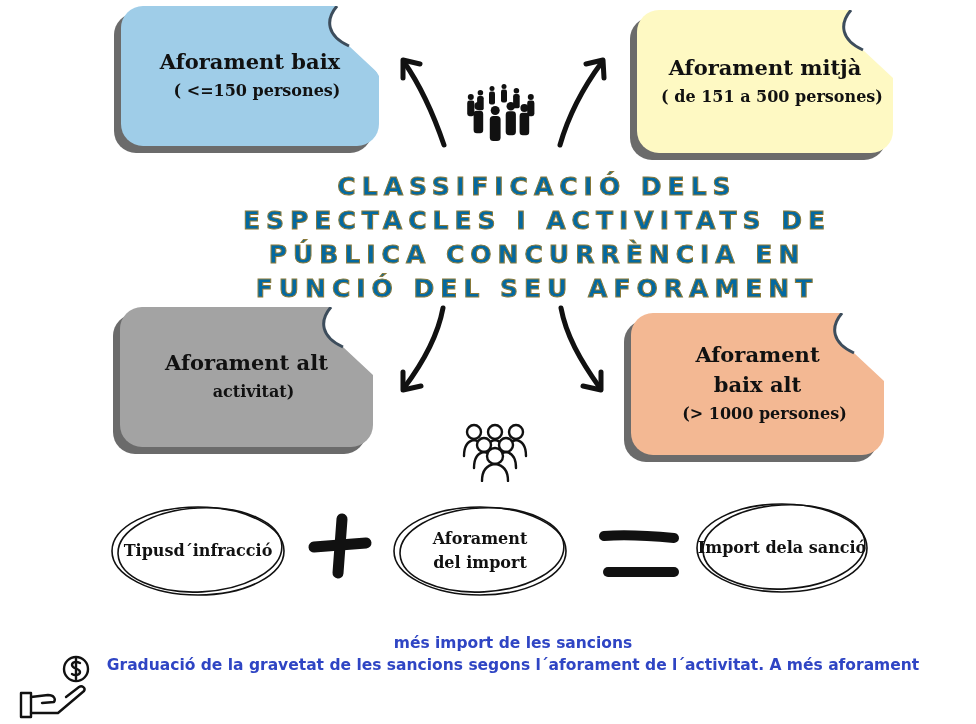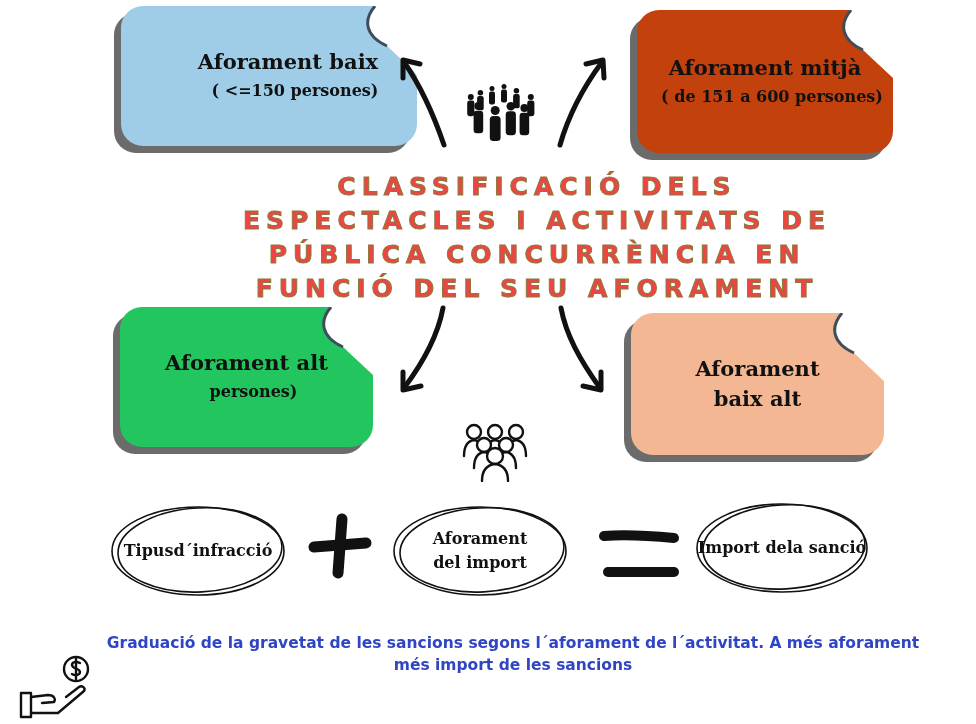--- a/index.html
+++ b/index.html
@@ -6,67 +6,68 @@
   body { width:976px; height:724px; position:relative; background:#ffffff; overflow:hidden;
          font-family:"DejaVu Serif", serif; }
   .note { position:absolute; border-radius:22px; box-shadow:-7px 7px 0 #6b6b6b;
           display:flex; flex-direction:column; align-items:center; justify-content:center;
           text-align:center; color:#111; }
   .note .curl { position:absolute; top:0; right:0; }
   .note .t1 { font-weight:bold; font-size:21px; line-height:30px; }
   .note .t2 { font-weight:bold; font-size:16px; line-height:28px;margin-left:14px; }
   .title { position:absolute; left:222px; top:170px; width:630px; text-align:center;
            font-family:"DejaVu Sans", sans-serif; font-size:25px; line-height:34px;
-           letter-spacing:6px; color:#ef4444; font-weight:bold;
+           letter-spacing:6px; color:#0369a1; font-weight:bold;
            -webkit-text-stroke:1px #8a7a3a; }
   .svgabs { position:absolute; }
   .oval { position:absolute; display:flex; align-items:center; justify-content:center; text-align:center; }
   .oval span { font-weight:bold; font-size:16px; line-height:24px; color:#111; position:relative; z-index:2; }
   .oval svg { position:absolute; left:0; top:0; }
   .caption { position:absolute; left:50px; top:632px; width:926px; text-align:center;
              color:#2f45c4; font-family:"DejaVu Sans", sans-serif; font-weight:bold; font-size:15.5px; line-height:22px; }
 </style>
 </head>
 <body>
 
-<div class="note" style="left:121px;top:6px;width:258px;height:140px;background:#9fcde8;padding-left:38px;">
+<div class="note" style="left:121px;top:6px;width:258px;height:140px;background:#9fcde8;">
   <svg class="curl" width="60" height="70" viewBox="0 0 60 70">
     <path d="M18,0 L60,0 L60,70 Z" fill="#fff"></path>
     <path d="M18,0 C6,14 8,30 30,40 L60,68 L60,0 Z" fill="#fff"></path>
     <path d="M18,0 C6,14 8,30 30,40" stroke="#3d4d5c" stroke-width="3" fill="none"></path>
   </svg>
   <div class="t1">Aforament baix</div>
   <div class="t2">( &lt;=150 persones)</div>
 </div>
 
-<div class="note" style="left:637px;top:10px;width:256px;height:143px;background:#c2410c;">
+<div class="note" style="left:637px;top:10px;width:256px;height:143px;background:#fef9c3;">
   <svg class="curl" width="60" height="70" viewBox="0 0 60 70">
     <path d="M18,0 C6,14 8,30 30,40 L60,68 L60,0 Z" fill="#fff"></path>
     <path d="M18,0 C6,14 8,30 30,40" stroke="#3d4d5c" stroke-width="3" fill="none"></path>
   </svg>
   <div class="t1">Aforament mitjà</div>
-  <div class="t2">( de 151 a 600 persones)</div>
-</div>
-
-<div class="note" style="left:120px;top:307px;width:253px;height:140px;background:#22c55e;">
+  <div class="t2">( de 151 a 500 persones)</div>
+</div>
+
+<div class="note" style="left:120px;top:307px;width:253px;height:140px;background:#a3a3a3;">
   <svg class="curl" width="60" height="70" viewBox="0 0 60 70">
     <path d="M18,0 C6,14 8,30 30,40 L60,68 L60,0 Z" fill="#fff"></path>
     <path d="M18,0 C6,14 8,30 30,40" stroke="#3d4d5c" stroke-width="3" fill="none"></path>
   </svg>
   <div class="t1">Aforament alt</div>
-  <div class="t2">persones)</div>
+  <div class="t2">activitat)</div>
 </div>
 
 <div class="note" style="left:631px;top:313px;width:253px;height:142px;background:#f3b893;">
   <svg class="curl" width="60" height="70" viewBox="0 0 60 70">
     <path d="M18,0 C6,14 8,30 30,40 L60,68 L60,0 Z" fill="#fff"></path>
     <path d="M18,0 C6,14 8,30 30,40" stroke="#3d4d5c" stroke-width="3" fill="none"></path>
   </svg>
   <div class="t1">Aforament</div>
   <div class="t1">baix alt</div>
+  <div class="t2">(&gt; 1000 persones)</div>
 </div>
 
 <svg class="svgabs" style="left:0;top:0" width="976" height="420">
   <g stroke="#111" stroke-width="5" fill="none" stroke-linecap="round" stroke-linejoin="round">
 
     <path d="M444,145 C432,110 420,85 404,62"></path>
     <path d="M403,78 L403,60 L420,64"></path>
 
     <path d="M560,145 C570,110 585,85 602,62"></path>
     <path d="M586,64 L603,60 L604,78"></path>
@@ -184,22 +185,22 @@
       <g fill="none" stroke="#111" stroke-width="1.6">
     <ellipse cx="89" cy="48" rx="85" ry="44"></ellipse>
         <ellipse cx="91" cy="47" rx="81" ry="42" transform="rotate(-3 89 48)"></ellipse>
       </g>
     </svg>
   <span>Import de</span>
   <span>la sanció</span>
 </div>
 
 <div class="caption">
+  <div>més import de les sancions</div>
   <div>Graduació de la gravetat de les sancions segons l´aforament de l´activitat. A més aforament</div>
-  <div>més import de les sancions</div>
 </div>
 
 <svg class="svgabs" style="left:18px;top:655px" width="86" height="66" viewBox="0 0 86 66">
   <g stroke="#111" stroke-width="2.4" fill="none" stroke-linecap="round" stroke-linejoin="round">
     <circle cx="58" cy="14" r="12"></circle>
     <path d="M62,8 C58,6 54,7 54,10 C54,14 62,13 62,17 C62,20 57,21 54,19"></path>
     <path d="M58,4 L58,24"></path>
     <rect x="3" y="38" width="10" height="24"></rect>
     <path d="M13,42 L30,40 C36,40 38,44 36,47 L24,48"></path>
     <path d="M13,58 L40,58 L66,36 C68,33 64,30 61,32 L48,42"></path>

